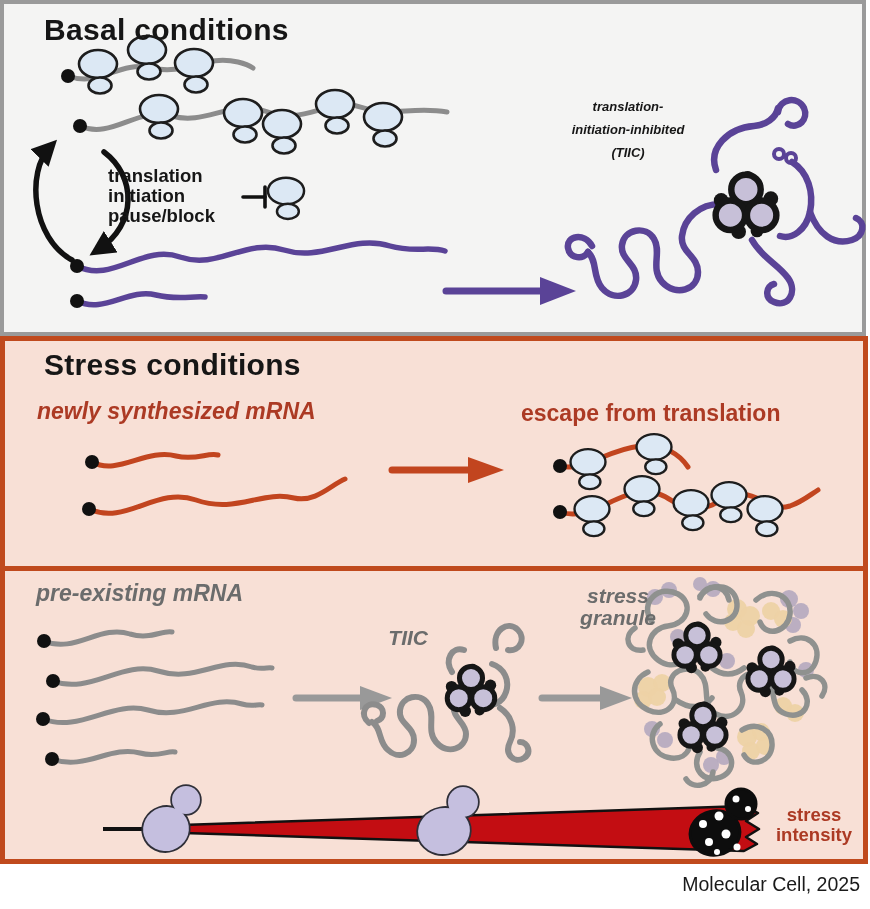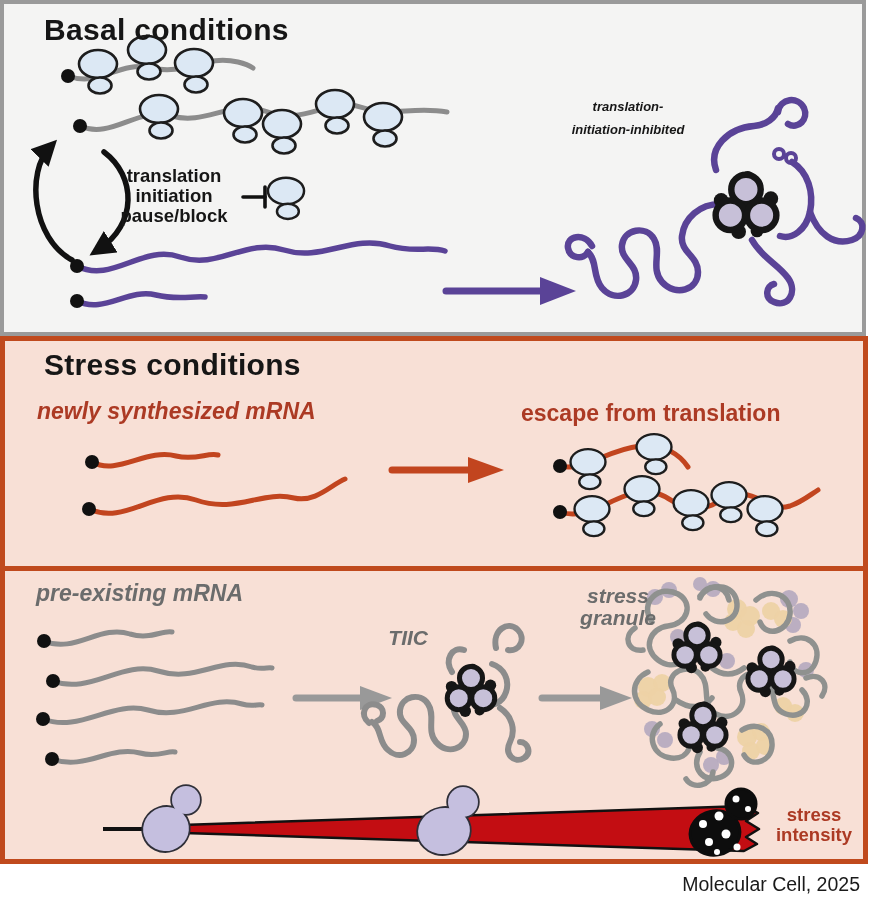--- a/index.html
+++ b/index.html
@@ -11,21 +11,21 @@
   .panel.stress{left:0;top:336px;width:868px;height:528px;background:var(--stress-bg,#f8e0d6);
                 border:5px solid var(--stress-border,#c04a1d);}
   .divider{position:absolute;left:0;top:566px;width:868px;height:5px;
            background:var(--stress-border,#c04a1d);z-index:1;}
   svg.art{position:absolute;left:0;top:0;z-index:2;pointer-events:none;}
   .t{position:absolute;z-index:3;color:var(--ink,#161616);}
   .title{font-weight:bold;font-size:30px;text-align:left;letter-spacing:.3px;padding-left:44px;}
   .bi{font-weight:bold;font-style:italic;}
   .b{font-weight:bold;}
   .ln{display:block;}
-  .pause{left:108px;top:166px;width:132px;text-align:center;font-size:18.5px;line-height:20px;font-weight:bold;}
+  .pause{left:108px;top:166px;width:132px;text-align:left;font-size:18.5px;line-height:20px;font-weight:bold;}
   .tiiclbl{left:523px;top:95px;width:210px;text-align:center;font-size:13px;line-height:23px;}
   .newly{left:37px;top:398px;font-size:23px;color:var(--red-text,#ac3a24);}
   .escape{left:521px;top:400px;width:320px;font-size:23px;color:var(--red-text,#ac3a24);}
   .preex{left:36px;top:580px;font-size:23px;color:var(--gray-text,#6b6c6c);}
   .tiicshort{left:362px;top:626px;width:66px;text-align:right;font-size:21px;color:var(--gray-text,#6b6c6c);}
   .granule{left:566px;top:585px;width:104px;text-align:center;font-size:21px;line-height:22px;color:var(--gray-text,#6b6c6c);}
   .intensity{left:768px;top:805px;width:92px;text-align:center;font-size:18.5px;line-height:20px;color:var(--red-text,#ac3a24);}
   .credit{right:10px;top:873px;font-size:19.5px;color:#1a1a1a;margin-left:17px;}
   
   .s-gray{stroke:var(--gray-strand,#8c8c8c);stroke-width:5;fill:none;stroke-linecap:round;}
@@ -287,20 +287,21 @@
 
   <div class="t pause">
     <span class="ln">translation</span>
     <span class="ln">initiation</span>
     <span class="ln">pause/block</span>
   </div>
 
   <div class="t tiiclbl bi">
     <span class="ln">translation-</span>
     <span class="ln">initiation-inhibited</span>
+    <span class="ln">(TIIC)</span>
   </div>
 
   <div class="t title" style="left:0;top:348px;width:868px">Stress conditions</div>
 
   <div class="t newly bi">newly synthesized mRNA</div>
 
   <div class="t escape b">escape from translation</div>
 
   <div class="t preex bi">pre-existing mRNA</div>
 

